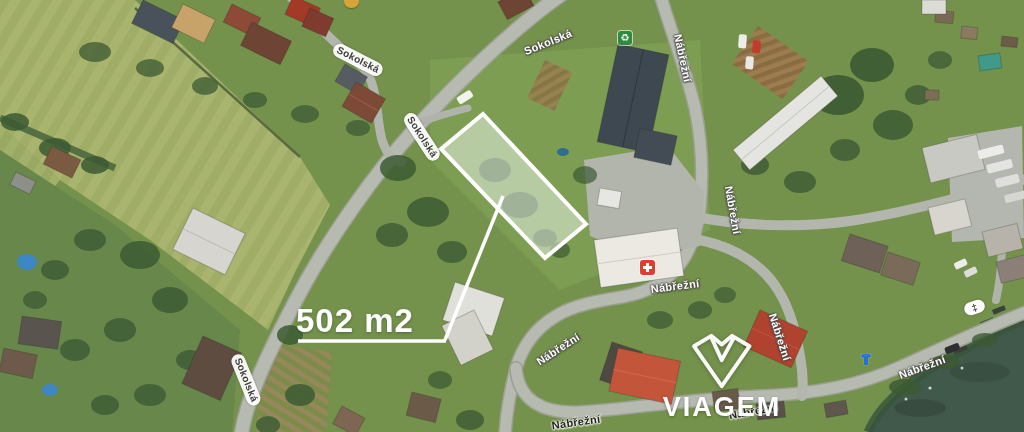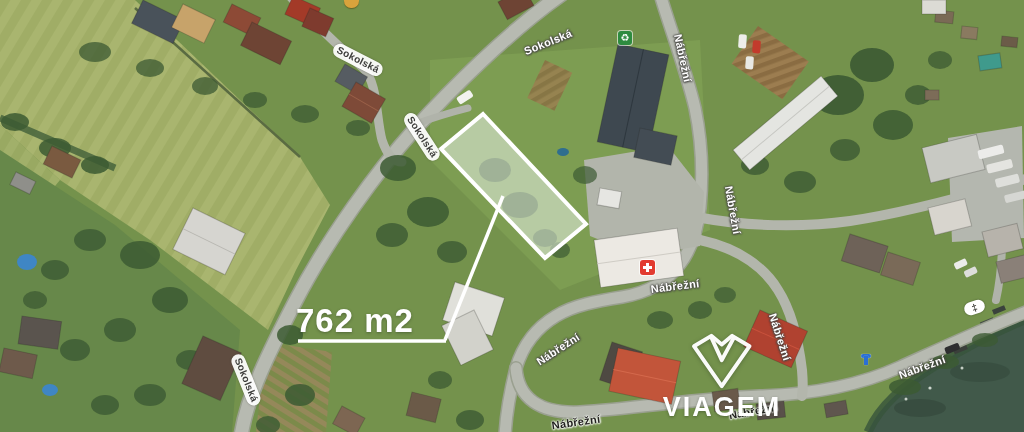--- a/index.html
+++ b/index.html
@@ -372,21 +372,21 @@
   <div class="street-label pill" style="left:246px;top:380px;--rot:68deg">Sokolská</div>
   <div class="street-label halo" style="left:683px;top:58px;--rot:78deg">Nábřežní</div>
   <div class="street-label halo" style="left:733px;top:210px;--rot:80deg">Nábřežní</div>
   <div class="street-label halo" style="left:675px;top:286px;--rot:-7deg">Nábřežní</div>
   <div class="street-label halo" style="left:558px;top:349px;--rot:-33deg">Nábřežní</div>
   <div class="street-label dark" style="left:576px;top:422px;--rot:-8deg">Nábřežní</div>
   <div class="street-label halo" style="left:780px;top:337px;--rot:72deg">Nábřežní</div>
   <div class="street-label dark" style="left:753px;top:411px;--rot:-10deg">Nábřežní</div>
   <div class="street-label halo" style="left:922px;top:367px;--rot:-20deg">Nábřežní</div>
 
-  <div class="area-label">762 m2</div>
+  <div class="area-label">502 m2</div>
 
   <div class="medical-icon"></div>
   <div class="recycle-icon">♻</div>
   <div class="hydrant-icon"></div>
   <div class="weir-icon">‡</div>
   <div class="poi-top-icon"></div>
 
   <div class="watermark">
     <svg class="wm-logo" width="66" height="58" viewBox="0 0 76 66">
       <g fill="none" stroke="#ffffff" stroke-width="4.5" stroke-linejoin="round" stroke-linecap="round" opacity=".97">

